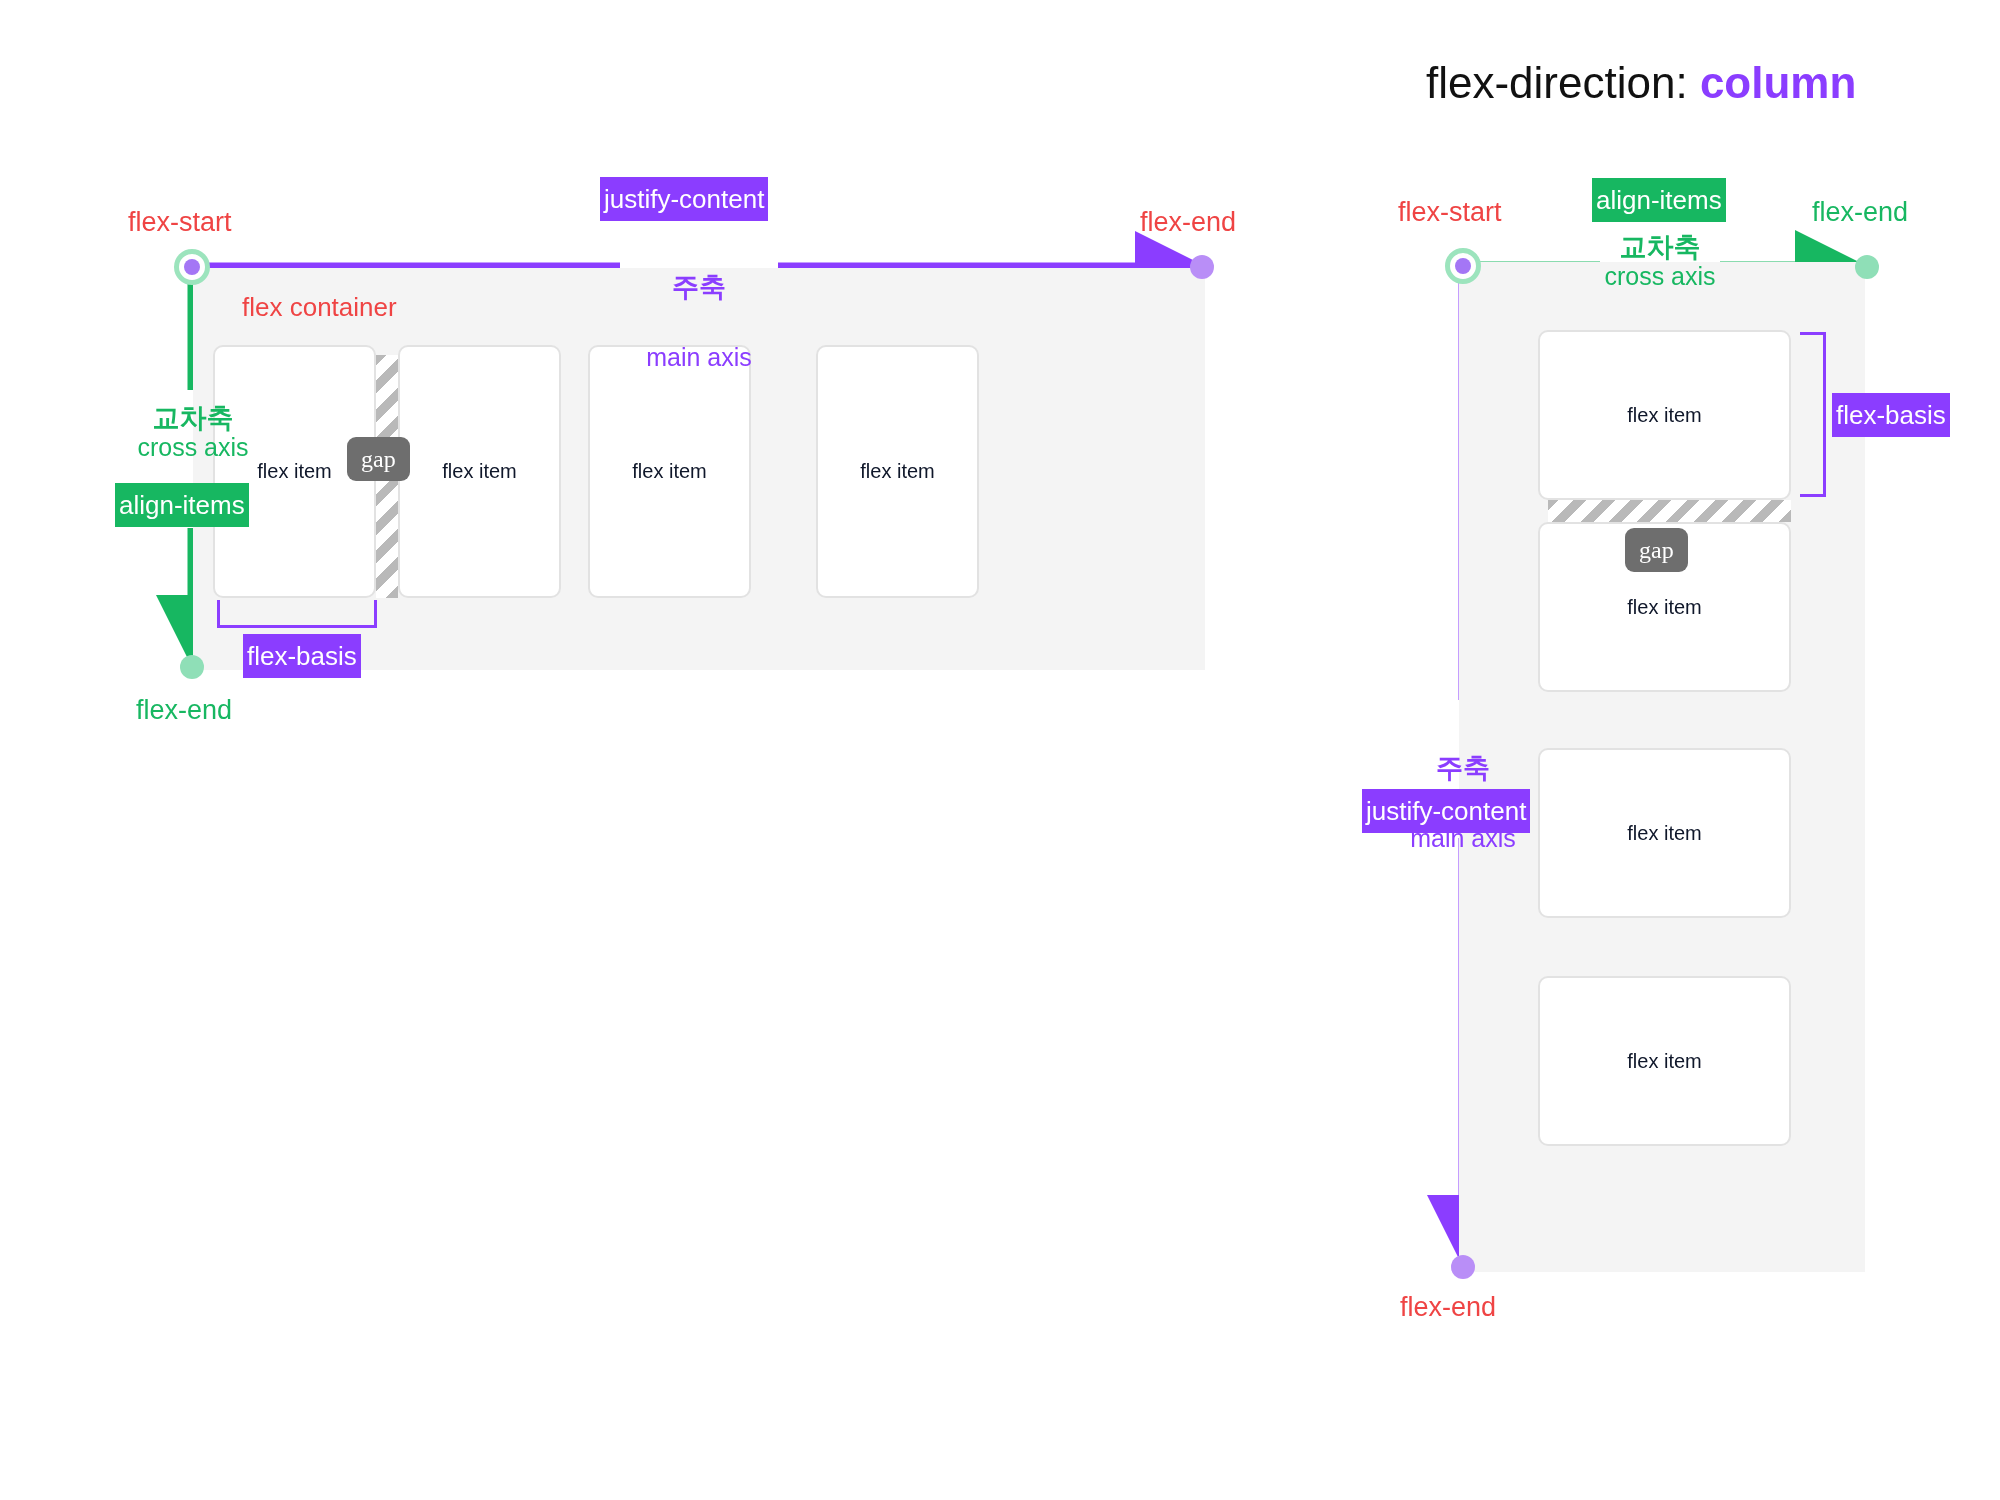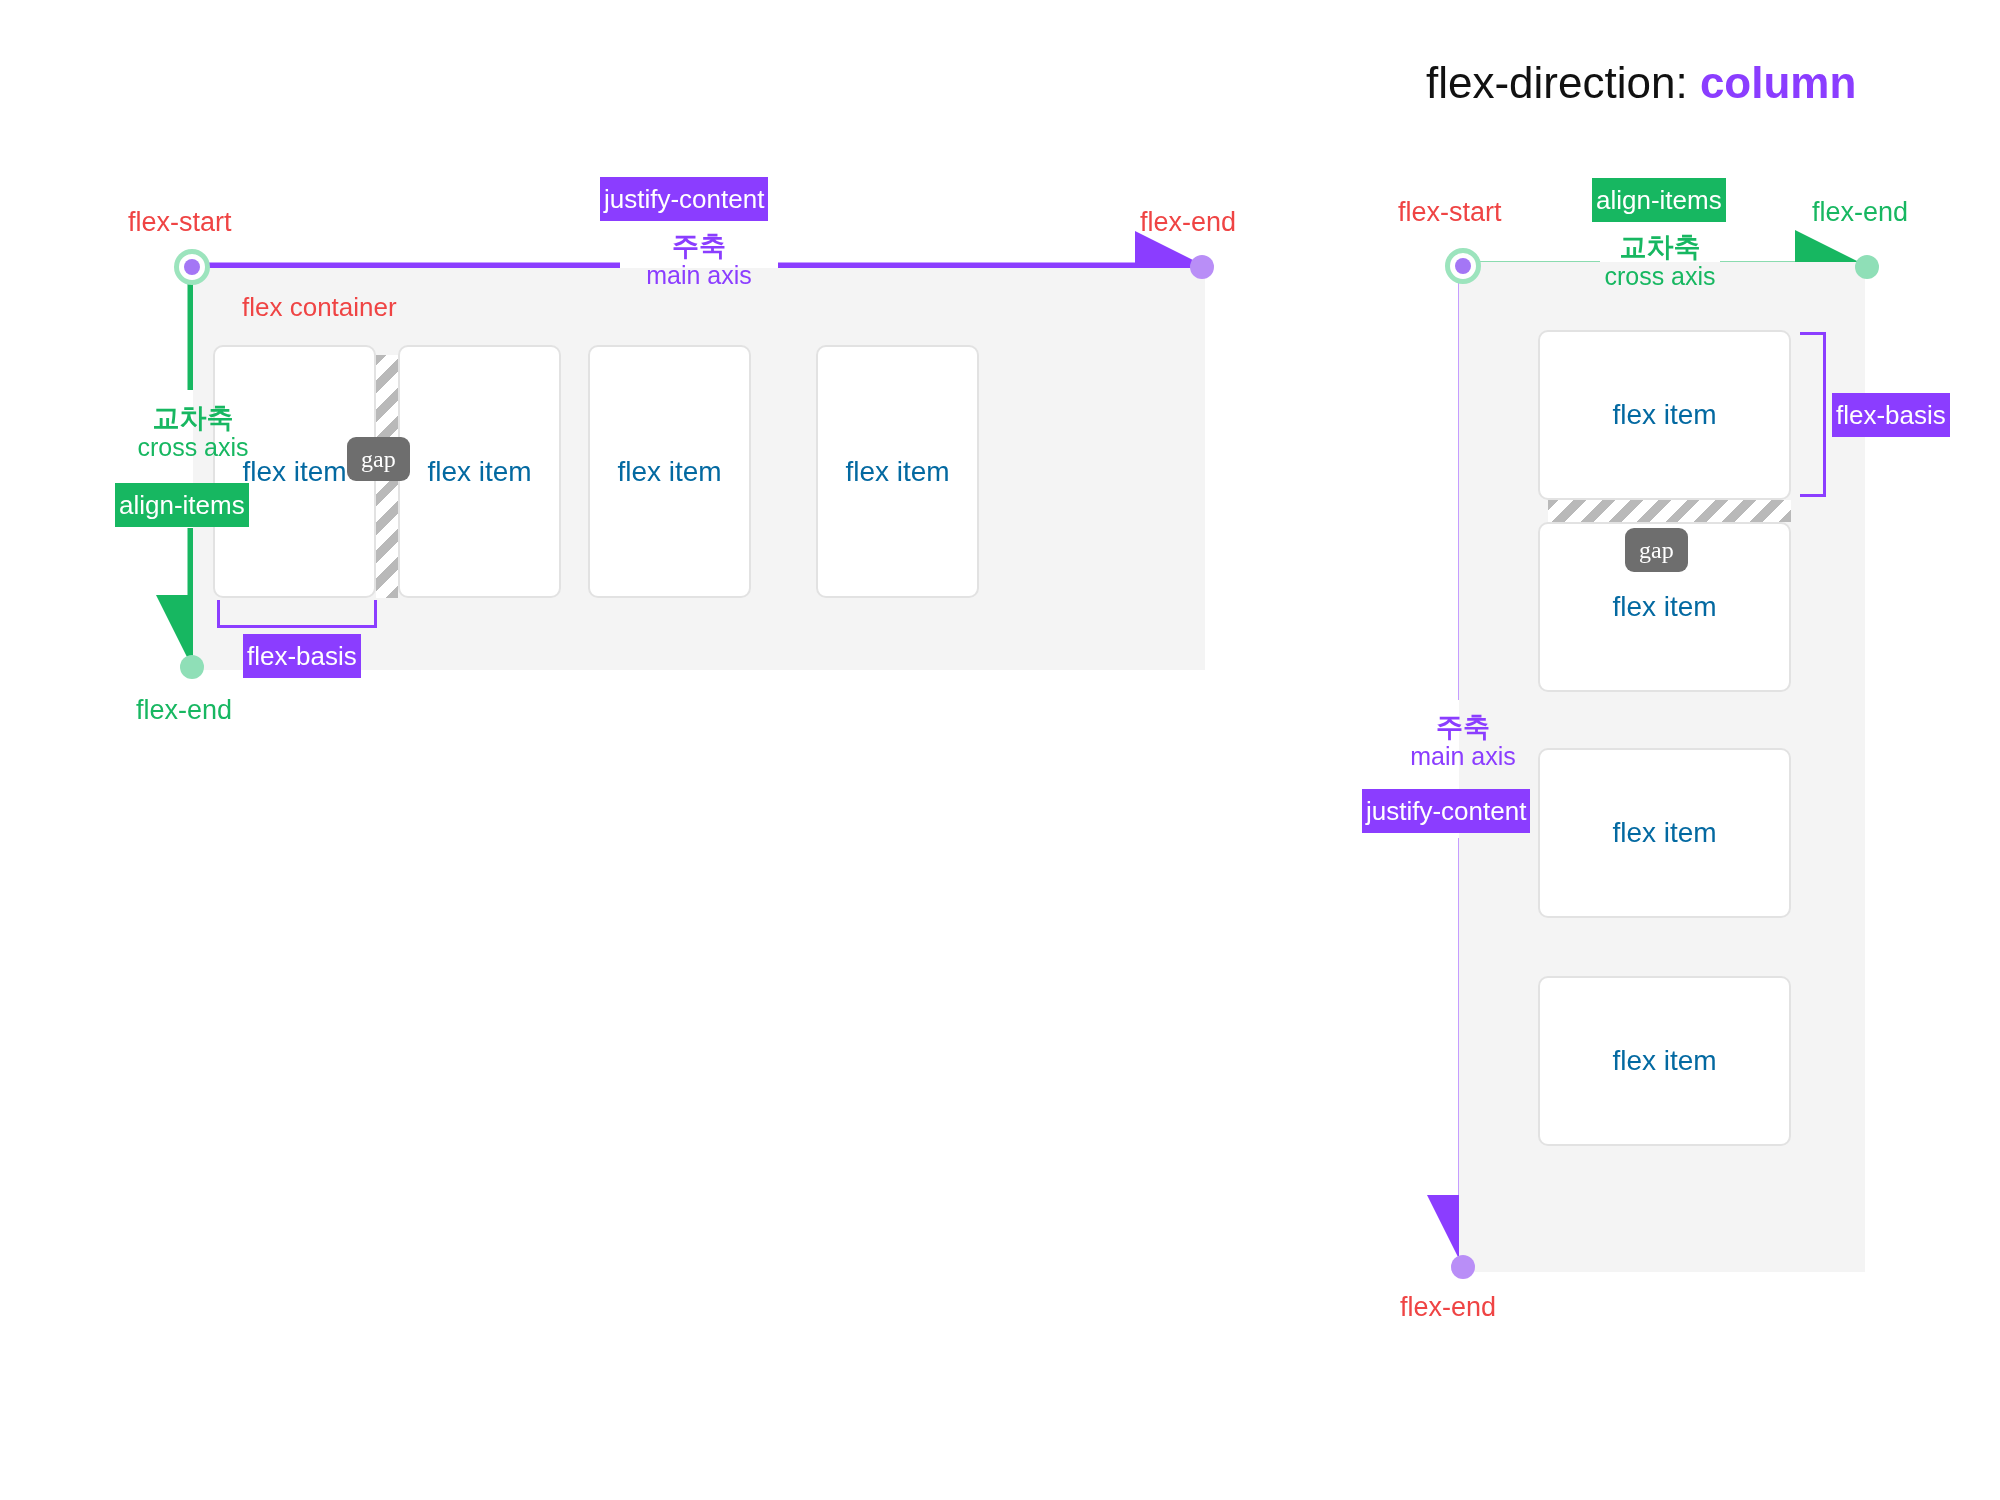--- a/index.html
+++ b/index.html
@@ -57,22 +57,22 @@
   
   .flex-item {
     position: absolute;
     background: #ffffff;
     border: 2px solid #e2e2e2;
     border-radius: 10px;
     box-sizing: border-box;
     display: flex;
     align-items: center;
     justify-content: center;
-    font-size: 28px;
-    color: #0369a1;
+    font-size: 20px;
+    color: #0f172a;
     white-space: nowrap;
   }
 
   
   .gap-band {
     position: absolute;
     background-image: repeating-linear-gradient(
       -45deg,
       #b9b9b9 0px, #b9b9b9 9px,
       #ffffff 9px, #ffffff 20px
@@ -115,21 +115,21 @@
   .axis-label .ko {
     display: block;
     font-size: 27px;
     font-weight: 700;
   }
   .axis-label .en {
     display: block;
     font-size: 25px;
     font-weight: 400;
   }
-  .axis-label.purple .ko, .axis-label.purple .en { color: #8b3dff; }
+  .axis-label.purple .ko, .axis-label.purple .en { color: #8b3dff; margin-top: 41px; }
   .axis-label.green  .ko, .axis-label.green  .en { color: #17b761; }
 
   .endpoint-label {
     position: absolute;
     font-size: 27px;
     white-space: nowrap;
   }
   .endpoint-label.purple { color: #ef4444; }
   .endpoint-label.green  { color: #17b761; }
 

